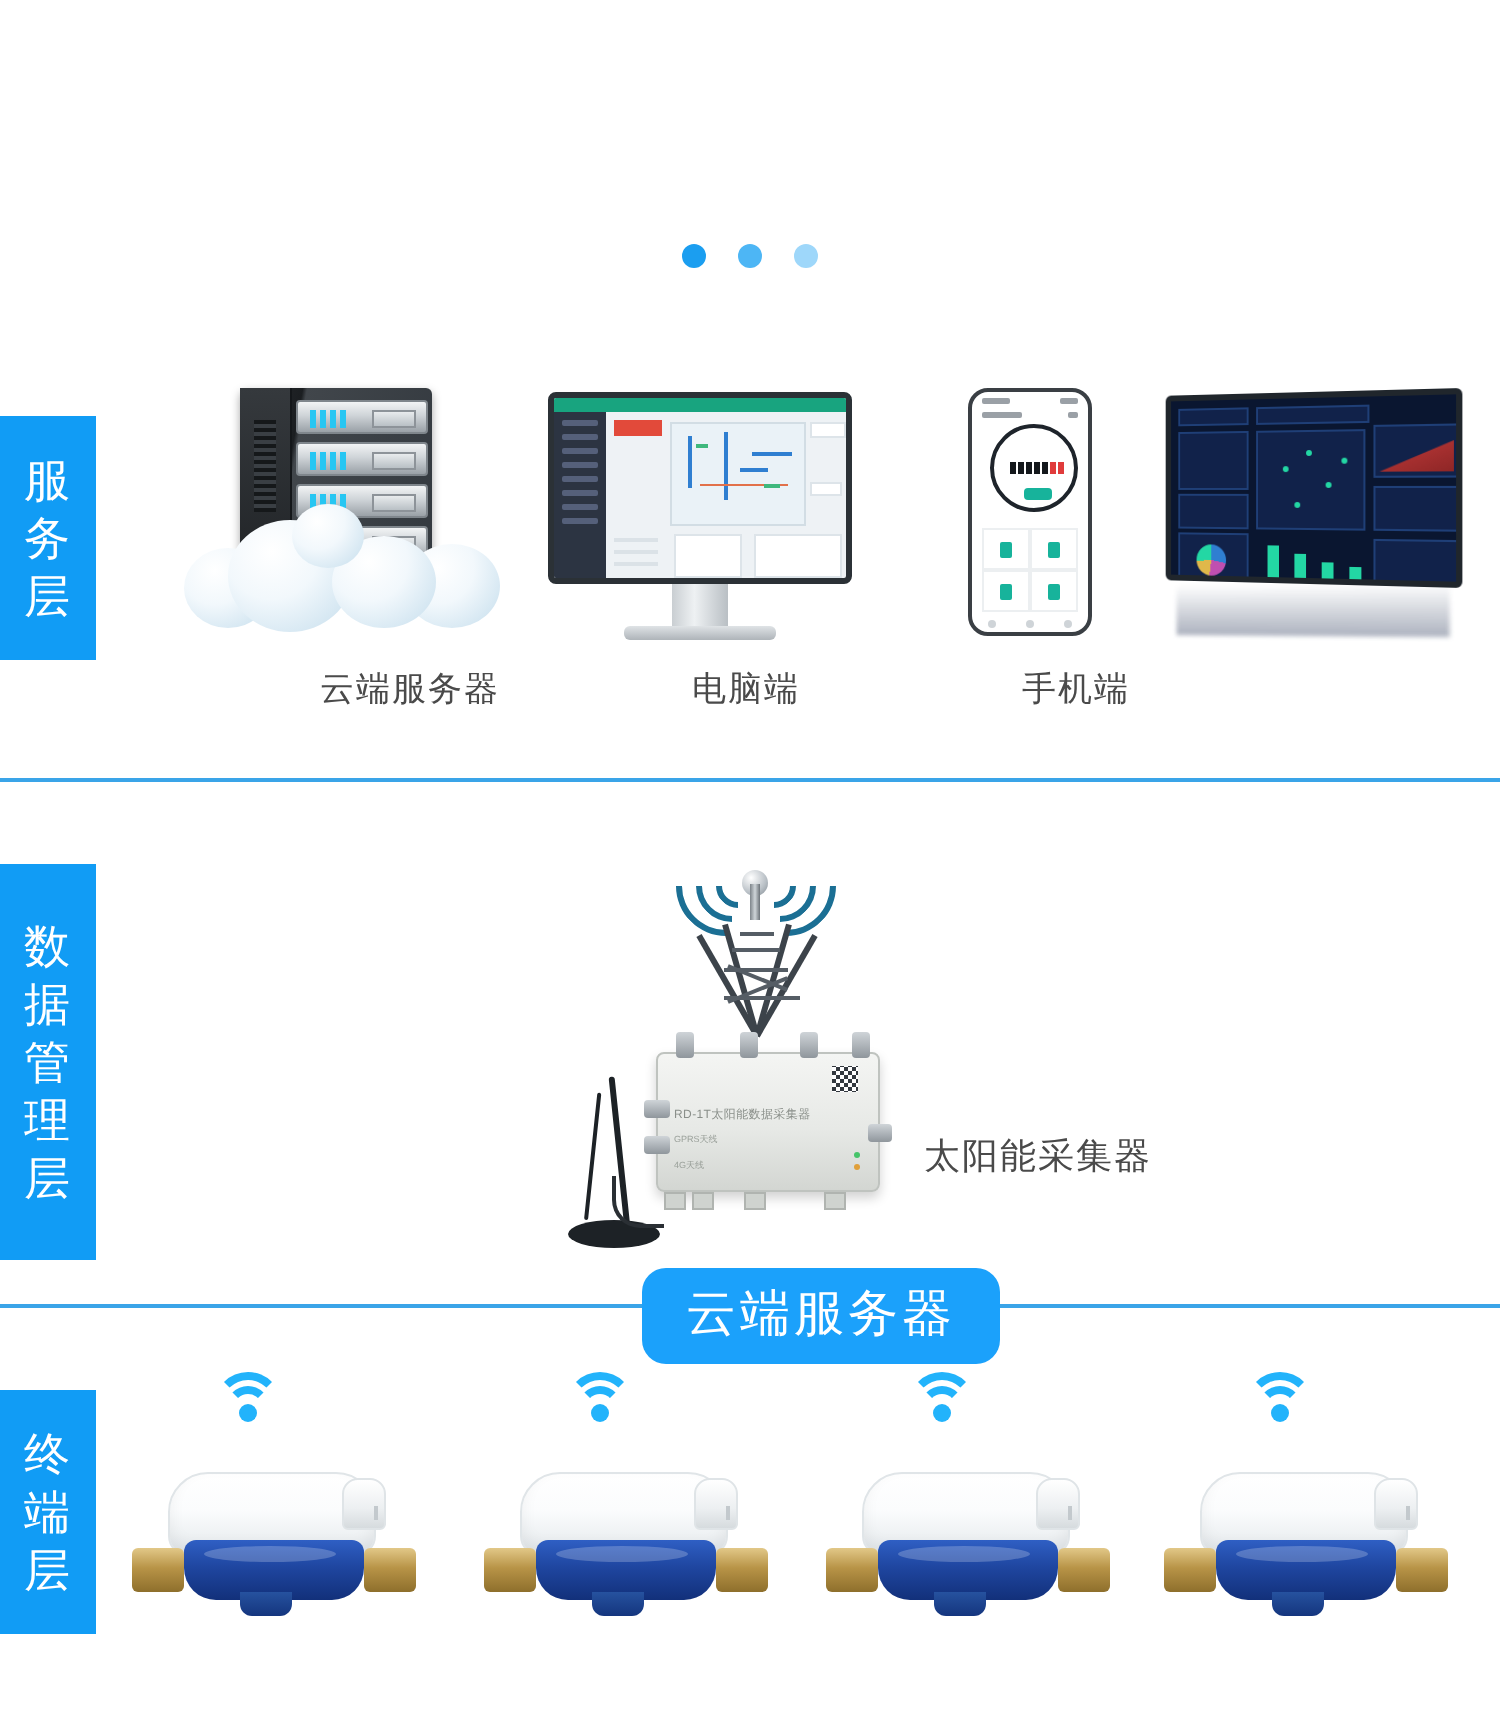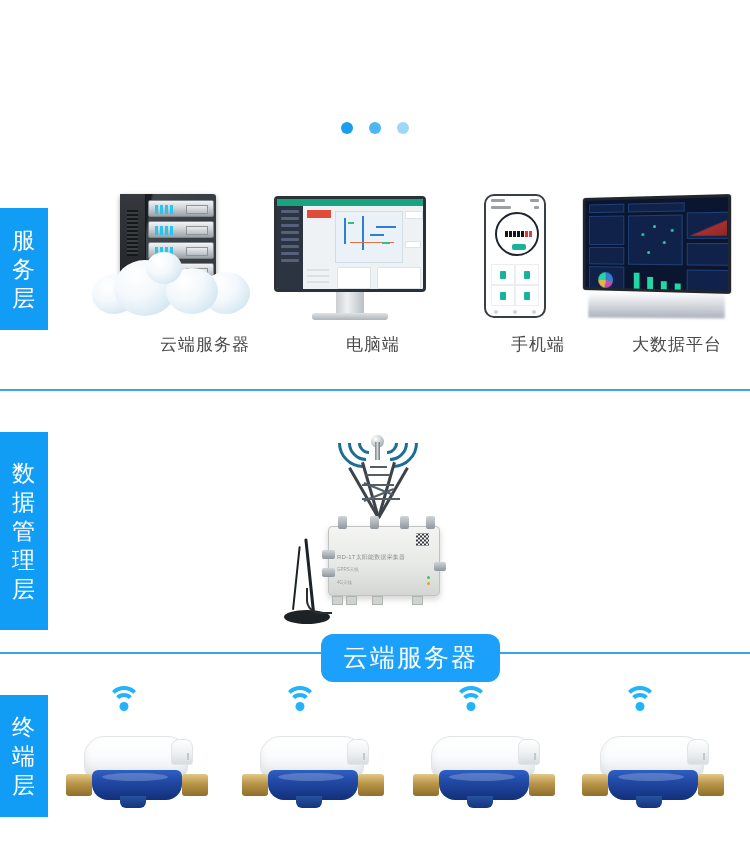--- a/index.html
+++ b/index.html
@@ -412,21 +412,20 @@
         <span class="bd-bar" style="left:80px;top:82px;width:6px;height:10px;"></span>
         <span class="bd-bar" style="left:94px;top:84px;width:6px;height:8px;"></span>
         <div class="bd-panel" style="left:106px;top:14px;width:42px;height:26px;"></div>
         <div class="bd-red" style="left:109px;top:22px;width:36px;height:15px;clip-path:polygon(0 100%,100% 0,100% 100%);"></div>
         <div class="bd-panel" style="left:106px;top:44px;width:42px;height:22px;"></div>
         <div class="bd-panel" style="left:106px;top:70px;width:42px;height:22px;"></div>
       </div>
       <div class="bd-refl"></div>
     </div>
   </div>
-  <div class="caption" style="left:592px; top:334px; width:130px;">大数据平台</div>
 
   <div class="divider" style="top:389px;"></div>
 
   <div class="layer-tab" style="top:432px; height:198px;">
     <span>数</span>
     <span>据</span>
     <span>管</span>
     <span>理</span>
     <span>层</span>
   </div>
@@ -477,20 +476,21 @@
 
     <span class="sc-conn" style="left:46px; top:38px; width:13px; height:9px; border-radius:2px;"></span>
     <span class="sc-conn" style="left:46px; top:56px; width:13px; height:9px; border-radius:2px;"></span>
     <span class="sc-conn" style="left:158px; top:50px; width:12px; height:9px; border-radius:2px;"></span>
 
     <span class="sc-mount" style="left:70px; top:84px;"></span>
     <span class="sc-mount" style="left:96px; top:84px;"></span>
     <span class="sc-mount" style="left:136px; top:84px;"></span>
     <span class="sc-mount" style="left:56px; top:84px;"></span>
   </div>
+  <div class="caption left-align" style="left:462px; top:567px; width:200px; font-size:18px;">太阳能采集器</div>
 
   <div class="divider" style="top:652px;"></div>
   <div class="pill" style="left:321px; top:634px;">云端服务器</div>
 
   <div class="layer-tab" style="top:695px; height:122px;">
     <span>终</span>
     <span>端</span>
     <span>层</span>
   </div>
 

